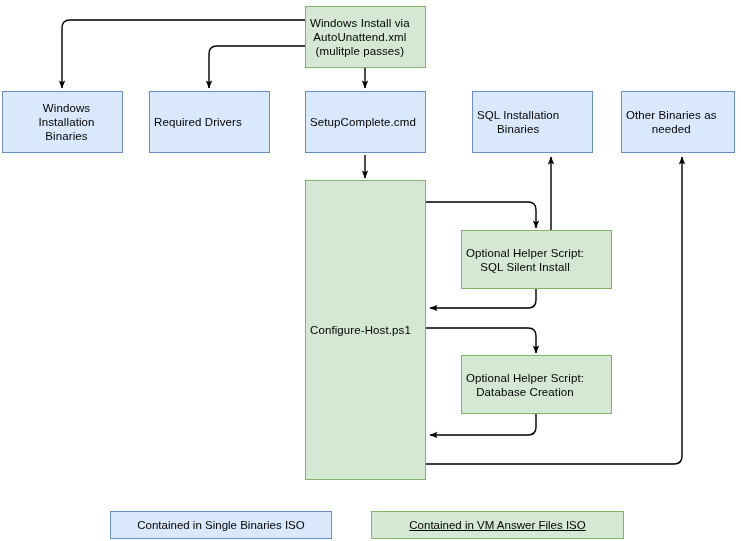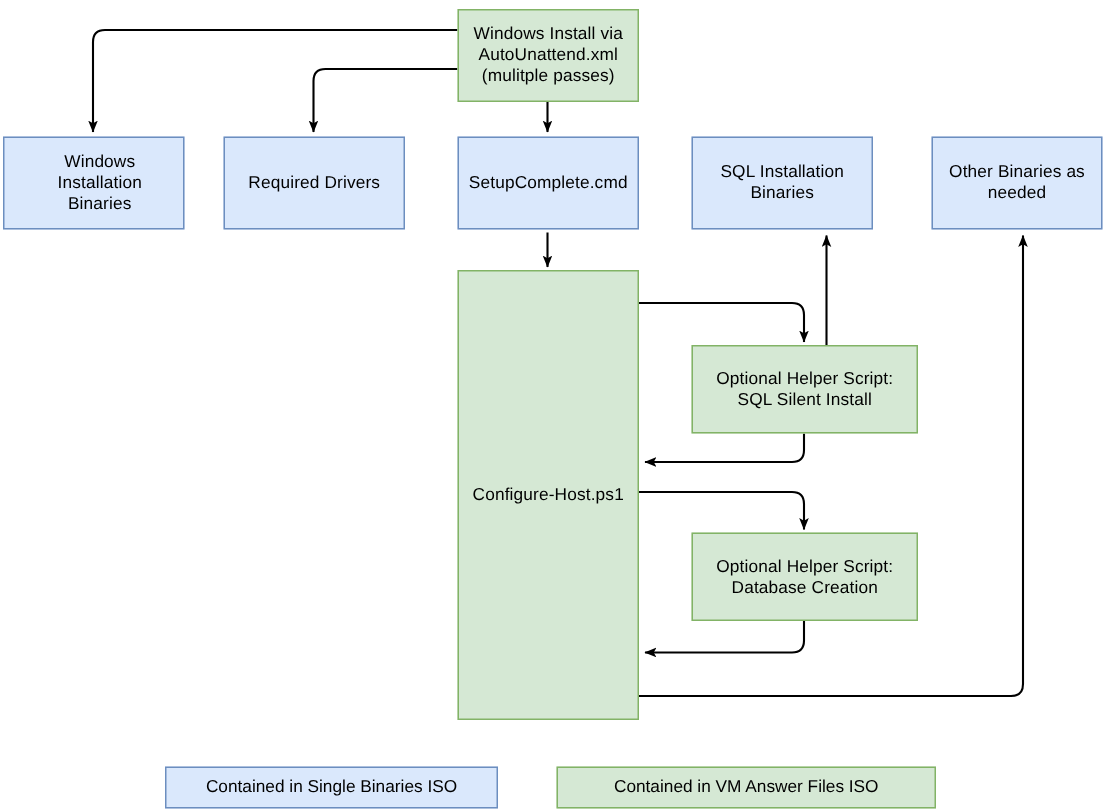--- a/index.html
+++ b/index.html
@@ -23,21 +23,21 @@
     top: 0;
     width: 741px;
     height: 541px;
     pointer-events: none;
   }
   .node {
     position: absolute;
     box-sizing: border-box;
     display: flex;
     align-items: center;
-    justify-content: center;
+    justify-content: flex-start;
     text-align: center;
     font-size: 11.5px;
     line-height: 14px;
     color: #000000;
     letter-spacing: 0.1px;
     padding: 2px 4px;
   }
   .node span {
     display: block;
     white-space: pre-line;
@@ -108,21 +108,21 @@
   </div>
 
   <div class="node blue" style="left:149px; top:91px; width:121px; height:62px;">
     <span>Required Drivers</span>
   </div>
 
   <div class="node blue" style="left:305px; top:91px; width:121px; height:62px;">
     <span>SetupComplete.cmd</span>
   </div>
 
-  <div class="node blue" style="left:461px; top:91px; width:121px; height:62px;">
+  <div class="node blue" style="left:472px; top:91px; width:121px; height:62px;">
     <span>SQL Installation
 Binaries</span>
   </div>
 
   <div class="node blue" style="left:621px; top:91px; width:114px; height:62px;">
     <span>Other Binaries as
 needed</span>
   </div>
 
   <div class="node green" style="left:305px; top:180px; width:121px; height:300px;">
@@ -136,17 +136,17 @@
 
   <div class="node green" style="left:461px; top:355px; width:151px; height:59px;">
     <span>Optional Helper Script:
 Database Creation</span>
   </div>
 
   <div class="legend-box blue" style="left:110px; top:511px; width:222px; height:28px;">
     <span>Contained in Single Binaries ISO</span>
   </div>
 
-  <div class="legend-box green" style="left:371px; top:511px; width:253px; height:28px;">
+  <div class="legend-box green" style="left:371px; top:511px; width:253px; height:28px;text-decoration:underline;">
     <span>Contained in VM Answer Files ISO</span>
   </div>
 
 </div>
 
 </body></html>

